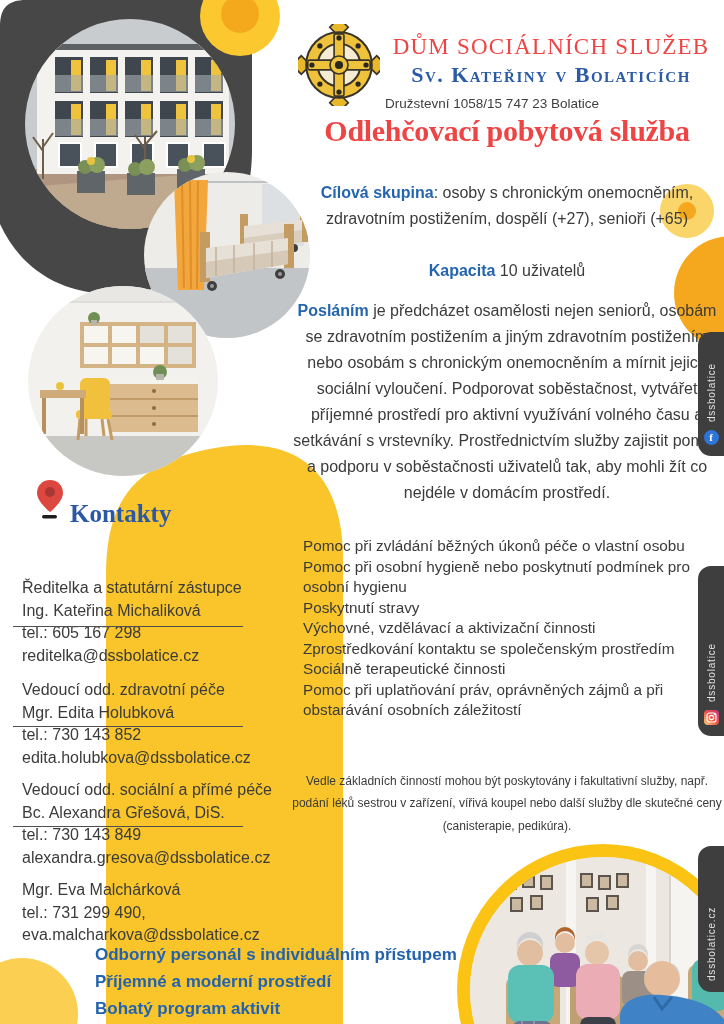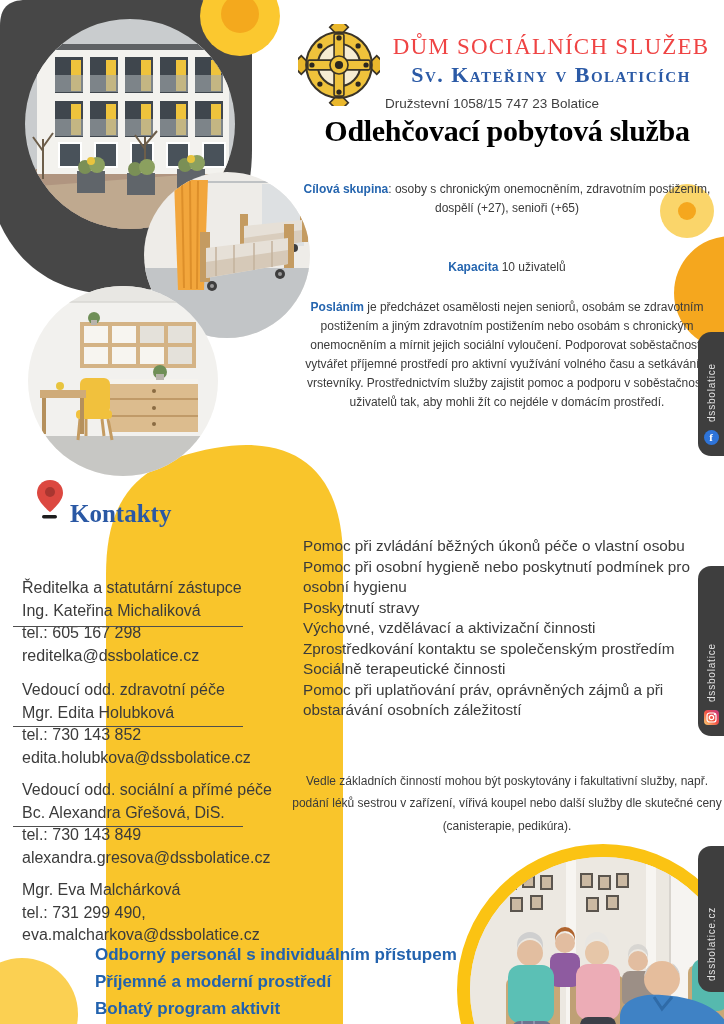--- a/index.html
+++ b/index.html
@@ -10,23 +10,23 @@
   .decor{position:absolute;inset:0;z-index:1;}
   
   .photo-circle{position:absolute;border-radius:50%;overflow:hidden;z-index:3;}
   .photo-circle svg{display:block;}
   
   .org-block{left:388px;top:34px;width:326px;text-align:center;z-index:5;}
   .org-line1{font-size:23px;letter-spacing:1.2px;color:#ef4444;white-space:nowrap;}
   .org-line2{font-size:22px;font-weight:700;font-variant:small-caps;letter-spacing:1.5px;color:#2b5aa6;white-space:nowrap;margin-top:2px;}
   .address{left:290px;top:96px;width:404px;text-align:center;font-size:13.5px;color:#3f3f3f;z-index:5;}
   .main-title{left:289px;top:114px;width:436px;text-align:center;font-size:30px;font-weight:700;
-              color:#000000;white-space:nowrap;z-index:5;letter-spacing:-0.3px;}
-  
-  .intro-p{left:292px;width:430px;text-align:center;font-size:12px;line-height:19px;z-index:5;}
+              color:#ef4444;white-space:nowrap;z-index:5;letter-spacing:-0.3px;}
+  
+  .intro-p{left:292px;width:430px;text-align:center;font-size:16px;line-height:26px;z-index:5;}
   .lead{color:#2565af;font-weight:700;}
   
   .section-h{font-size:25px;font-weight:700;color:#2a58a4;z-index:5;}
   .contact-block{left:22px;width:256px;font-size:16px;line-height:22.5px;z-index:5;margin-top:41px;}
   .divider{left:13px;width:230px;height:0;border-top:1.6px solid #4f4f4f;z-index:5;}
   
   .svc-head{left:290px;top:499px;width:434px;display:flex;justify-content:center;align-items:center;gap:7px;z-index:5;}
   .svc-list{left:303px;top:536px;width:398px;font-size:15.3px;line-height:20.5px;z-index:5;}
   .extra-p{left:292px;top:770px;width:430px;text-align:center;font-size:12px;line-height:22.3px;z-index:5;}
   

